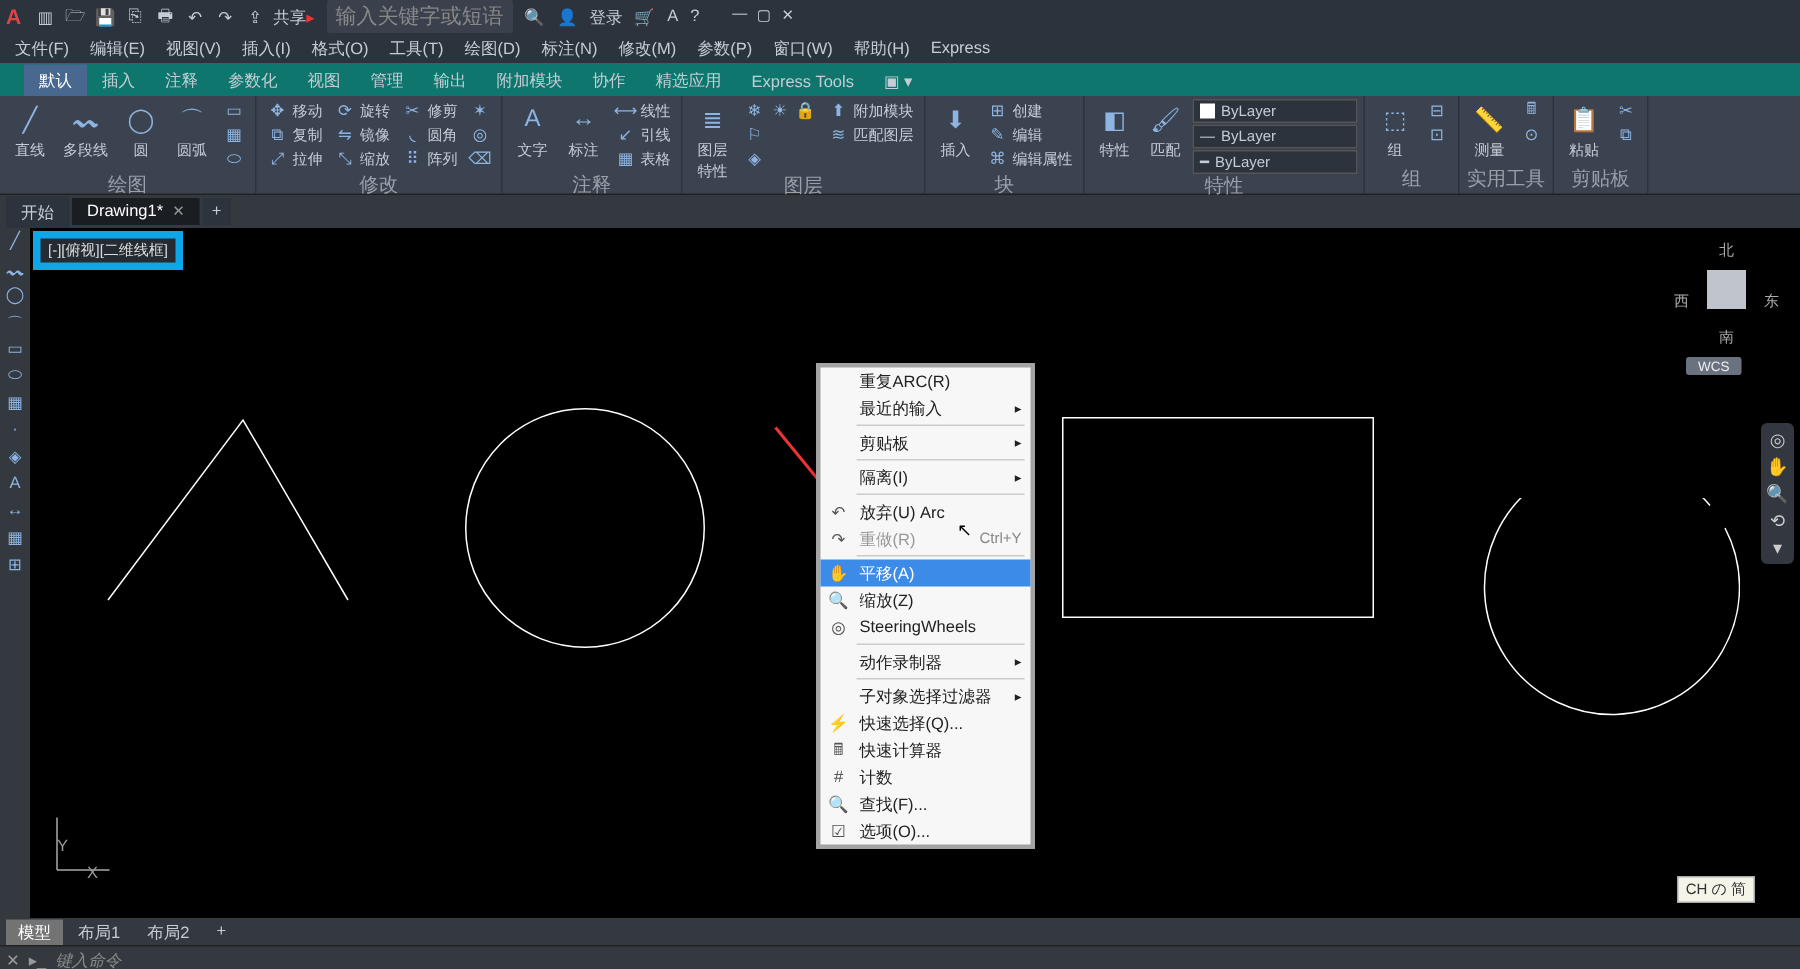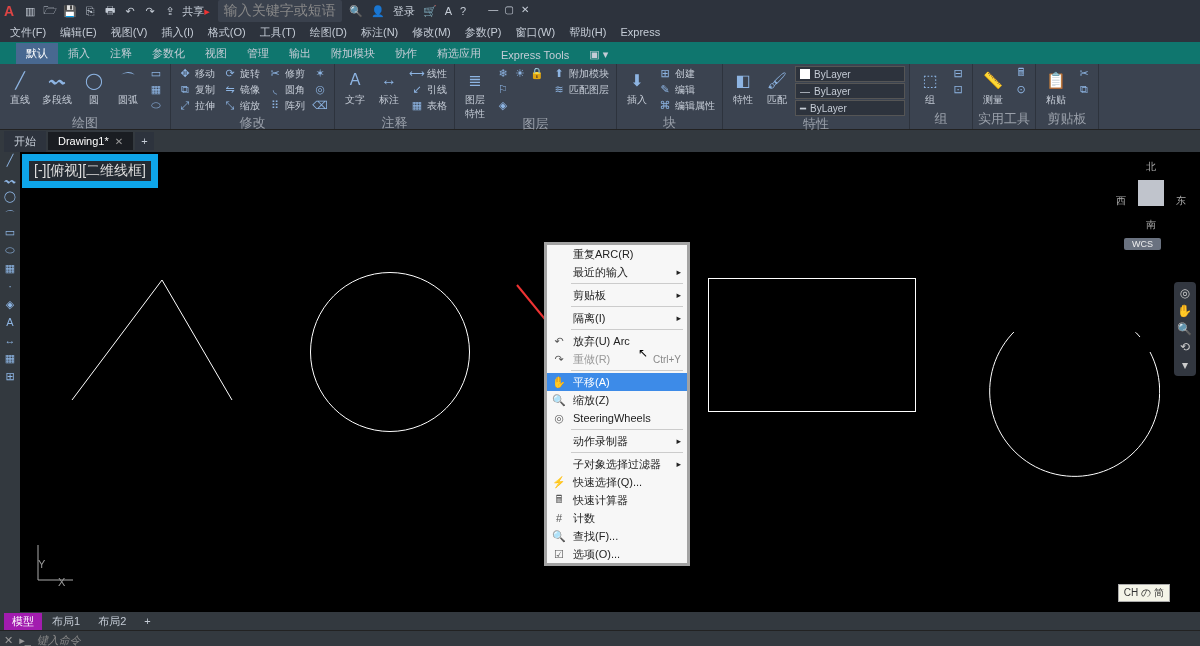--- a/index.html
+++ b/index.html
@@ -43,21 +43,21 @@
 .doctab { padding:3px 10px; font-size:11px; background:#2d333d; display:flex; align-items:center; gap:6px; }
 .doctab.active { background:#1a1d22; color:#fff; }
 .doctab .close { font-size:10px; color:#999; }
 .doctab.plus { padding:3px 6px; }
 
 
 .stage { position:relative; background:#000; height:460px; display:flex; }
 .sidetoolbar { width:20px; background:#33393f; display:flex; flex-direction:column; gap:2px; padding:2px; }
 .sidetoolbar span { width:16px; height:16px; font-size:11px; color:#8db4e2; text-align:center; }
 .canvas { flex:1; position:relative; }
-.viewlabel { position:absolute; top:2px; left:2px; background:rgba(42,50,60,.85); color:#ddd; padding:1px 5px; font-size:14px; border:7px solid #0ea5e9; }
+.viewlabel { position:absolute; top:2px; left:2px; background:rgba(42,50,60,.85); color:#ddd; padding:1px 5px; font-size:10px; border:5px solid #0ea5e9; }
 
 
 .shape { position:absolute; border:1px solid #fff; }
 .tri { border:none; }
 .tri svg { stroke:#fff; fill:none; }
 .circ { border-radius:50%; }
 .arc { border:none; }
 .arc svg { stroke:#fff; fill:none; }
 
 
@@ -94,21 +94,21 @@
 
 .redarrow { position:absolute; pointer-events:none; }
 .redarrow svg { stroke:#e33; fill:#e33; }
 
 
 .imetip { position:absolute; background:#f4f4e8; border:1px solid #aaa; padding:1px 5px; font-size:10px; color:#333; }
 
 
 .layouttabs { height:18px; background:#33393f; display:flex; align-items:center; padding:0 4px; gap:2px; font-size:11px; }
 .layouttab { padding:1px 8px; color:#c5ccd6; }
-.layouttab.active { background:#a21caf; color:#fff; }
+.layouttab.active { background:#737373; color:#fff; }
 
 
 .cmdline { height:20px; background:#33393f; display:flex; align-items:center; padding:0 4px; gap:6px; border-top:1px solid #222; }
 .cmdline .cico { font-size:11px; color:#999; }
 .cmdline .prompt { color:#888; font-size:11px; font-style:italic; }
 </style>
 </head>
 <body>
 
 <div class="titlebar">

